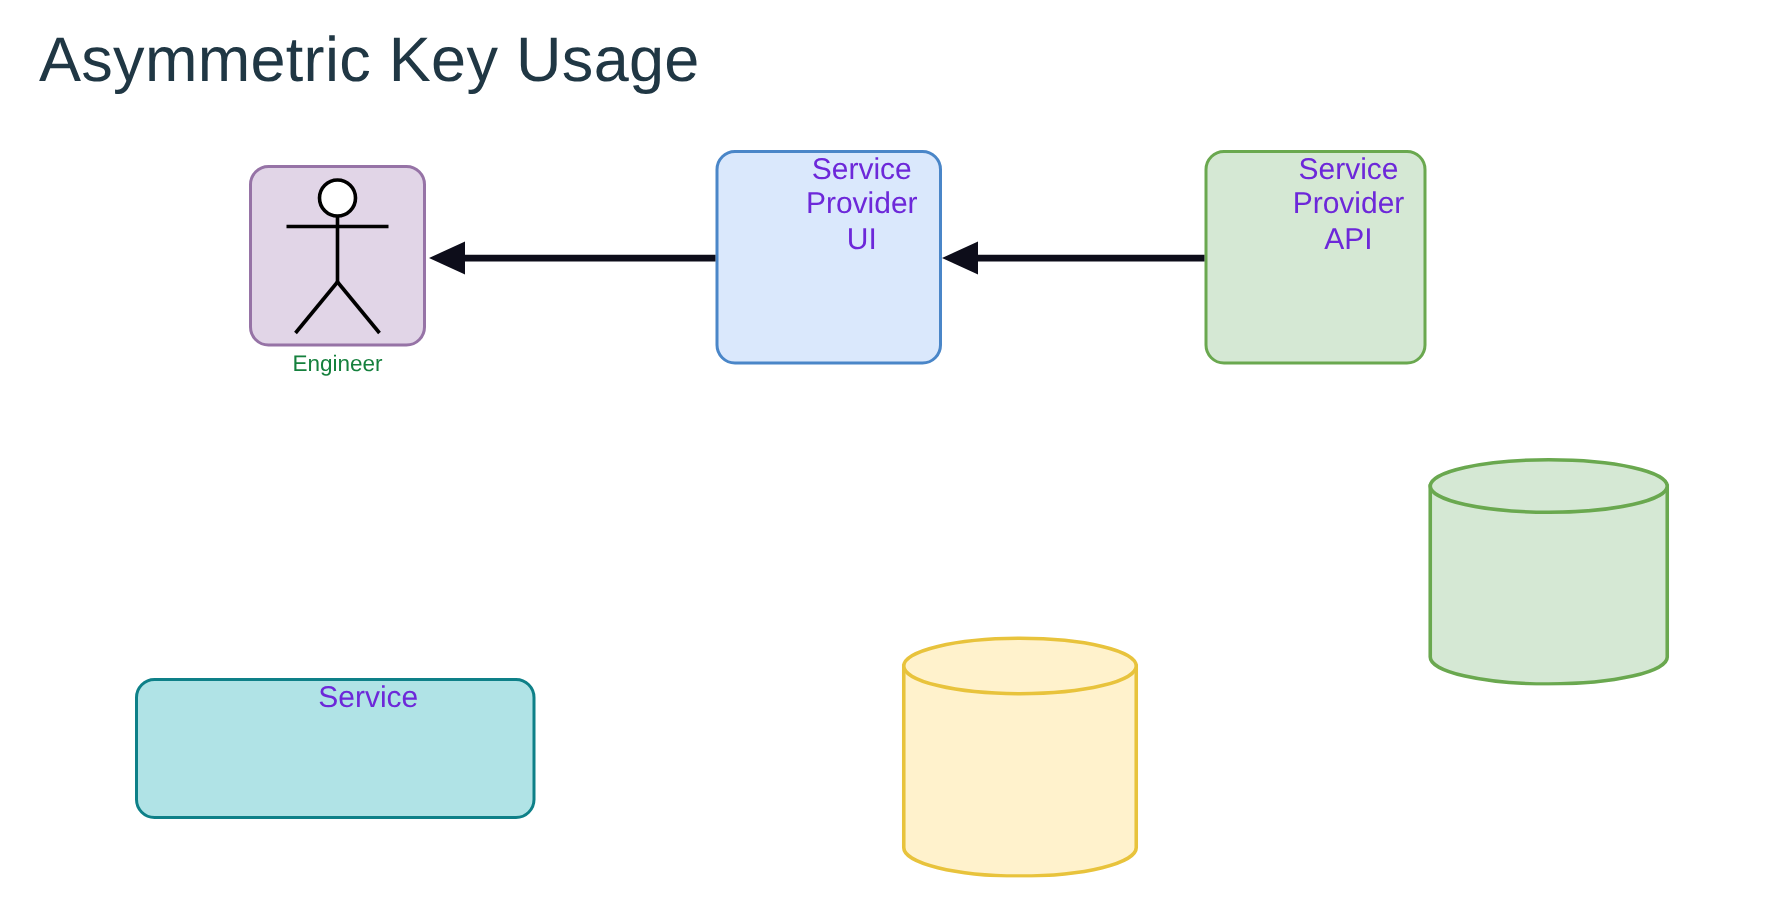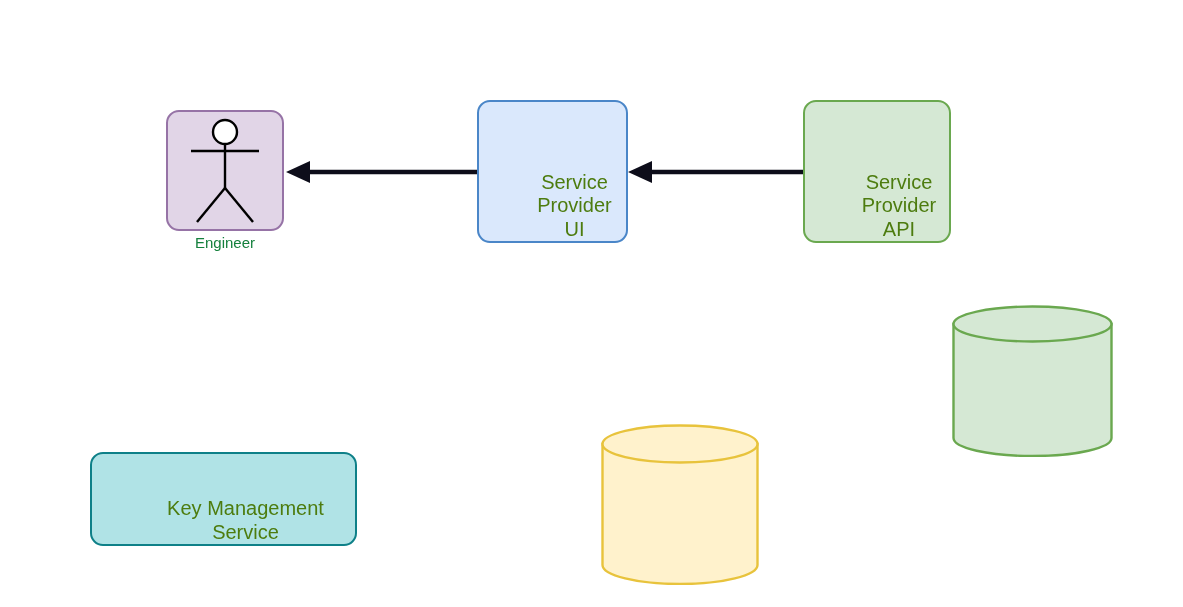--- a/index.html
+++ b/index.html
@@ -27,24 +27,24 @@
     color: #203744;
     letter-spacing: 0.2px;
     white-space: nowrap;
   }
 
   
   .node {
     position: absolute;
     box-sizing: border-box;
     display: flex;
-    align-items: flex-end;
+    align-items: flex-start;
     justify-content: center;
     text-align: center;
-    color: #4d7c0f;
+    color: #6d28d9;
     line-height: 1.17;
     padding-left: 44px;
   }
   .rounded {
     border-radius: 13px;
     border-style: solid;
     border-width: 2px;
   }
 
   
@@ -144,20 +144,21 @@
     height: 14px;
   }
   #edge-ui-to-engineer-hit { left: 286px; top: 165px; width: 191px; }
   #edge-api-to-ui-hit { left: 628px; top: 165px; width: 175px; }
 </style>
 </head>
 <body>
 
 <div id="canvas">
 
+  <div class="title">Asymmetric Key Usage</div>
 
   <div class="node rounded" id="actor-engineer"></div>
   <svg id="stick-figure" viewBox="0 0 118 121">
     <circle cx="59" cy="22" r="12" fill="#ffffff" stroke="#000000" stroke-width="2.4"></circle>
     <line x1="59" y1="34" x2="59" y2="78" stroke="#000000" stroke-width="2.4"></line>
     <line x1="25" y1="41" x2="93" y2="41" stroke="#000000" stroke-width="2.4"></line>
     <line x1="59" y1="78" x2="31" y2="112" stroke="#000000" stroke-width="2.4"></line>
     <line x1="59" y1="78" x2="87" y2="112" stroke="#000000" stroke-width="2.4"></line>
   </svg>
   <div id="actor-engineer-label">Engineer</div>
@@ -173,21 +174,20 @@
   <div class="node rounded" id="node-sp-api">
     <div>
       <div>Service</div>
       <div>Provider</div>
       <div>API</div>
     </div>
   </div>
 
   <div class="node rounded" id="node-kms">
     <div>
-      <div>Key Management</div>
       <div>Service</div>
     </div>
   </div>
 
   <div class="cylinder" id="node-db">
     <svg width="161" height="152" viewBox="0 0 161 152">
       <path d="M1.5,19 L1.5,133 A79,18 0 0 0 159.5,133 L159.5,19 Z" fill="#d5e8d4" stroke="#6aa84f" stroke-width="2.4"></path>
       <ellipse cx="80.5" cy="19" rx="79" ry="17.5" fill="#d5e8d4" stroke="#6aa84f" stroke-width="2.4"></ellipse>
     </svg>
 

